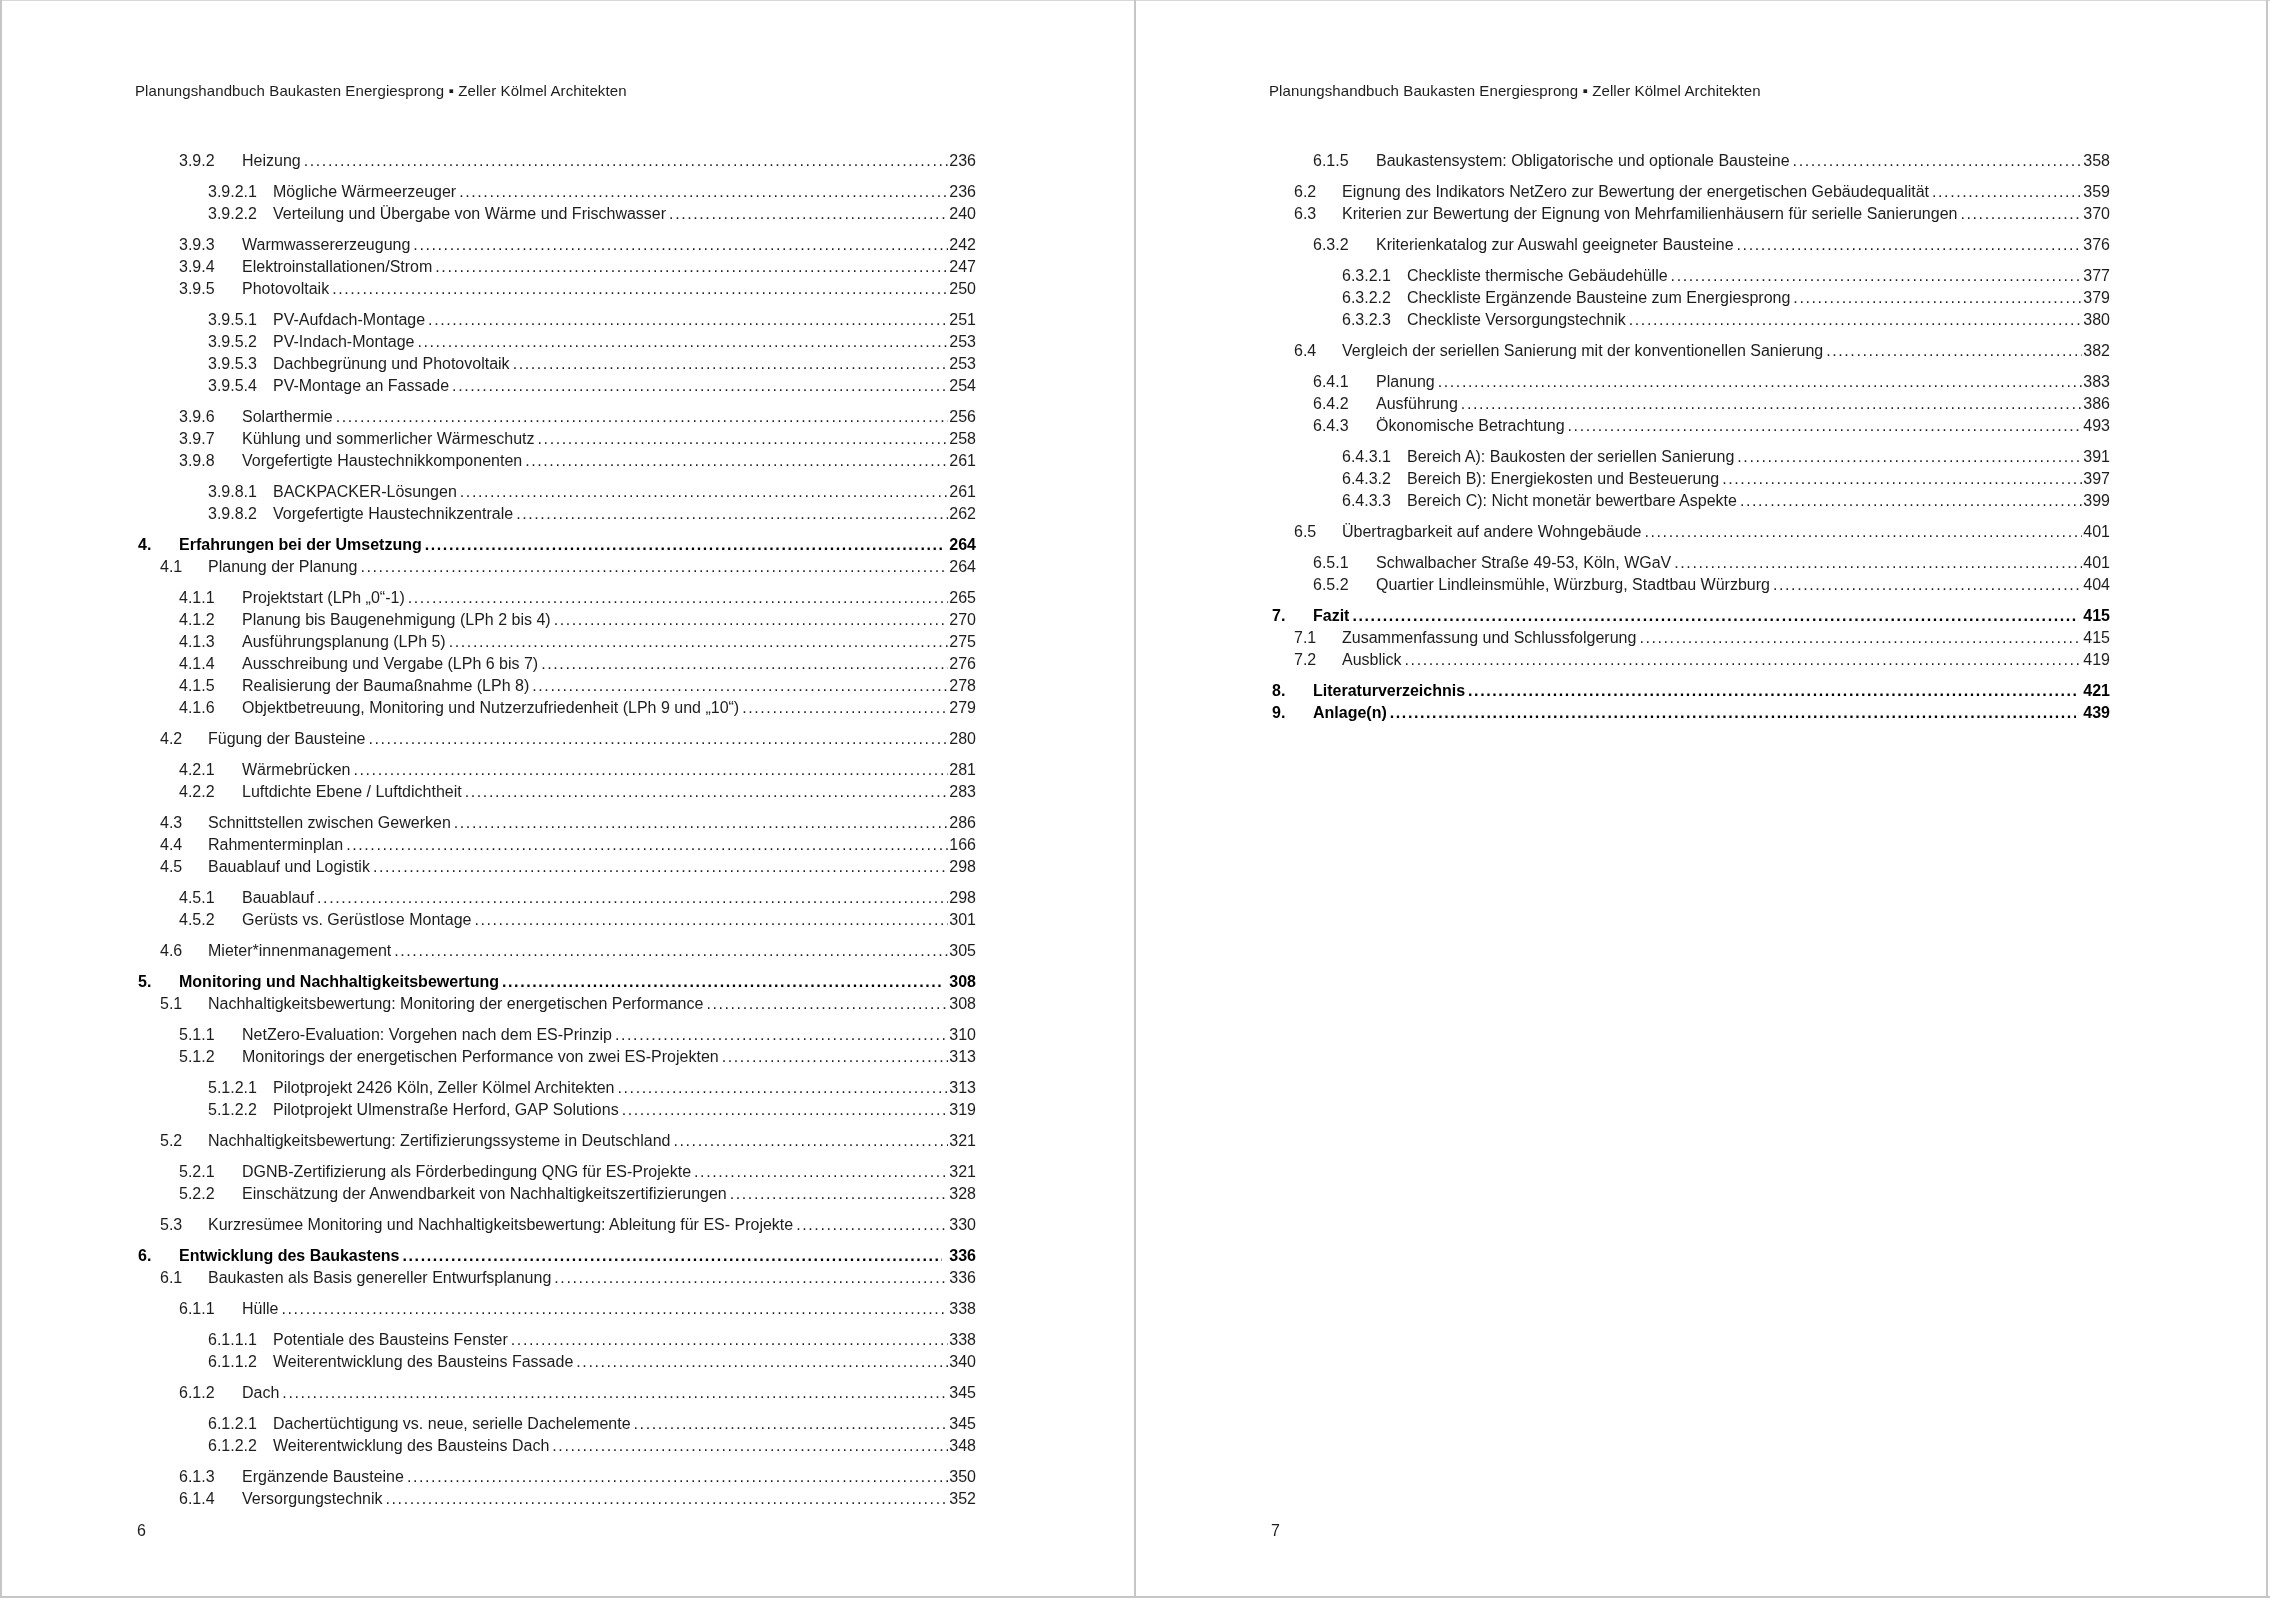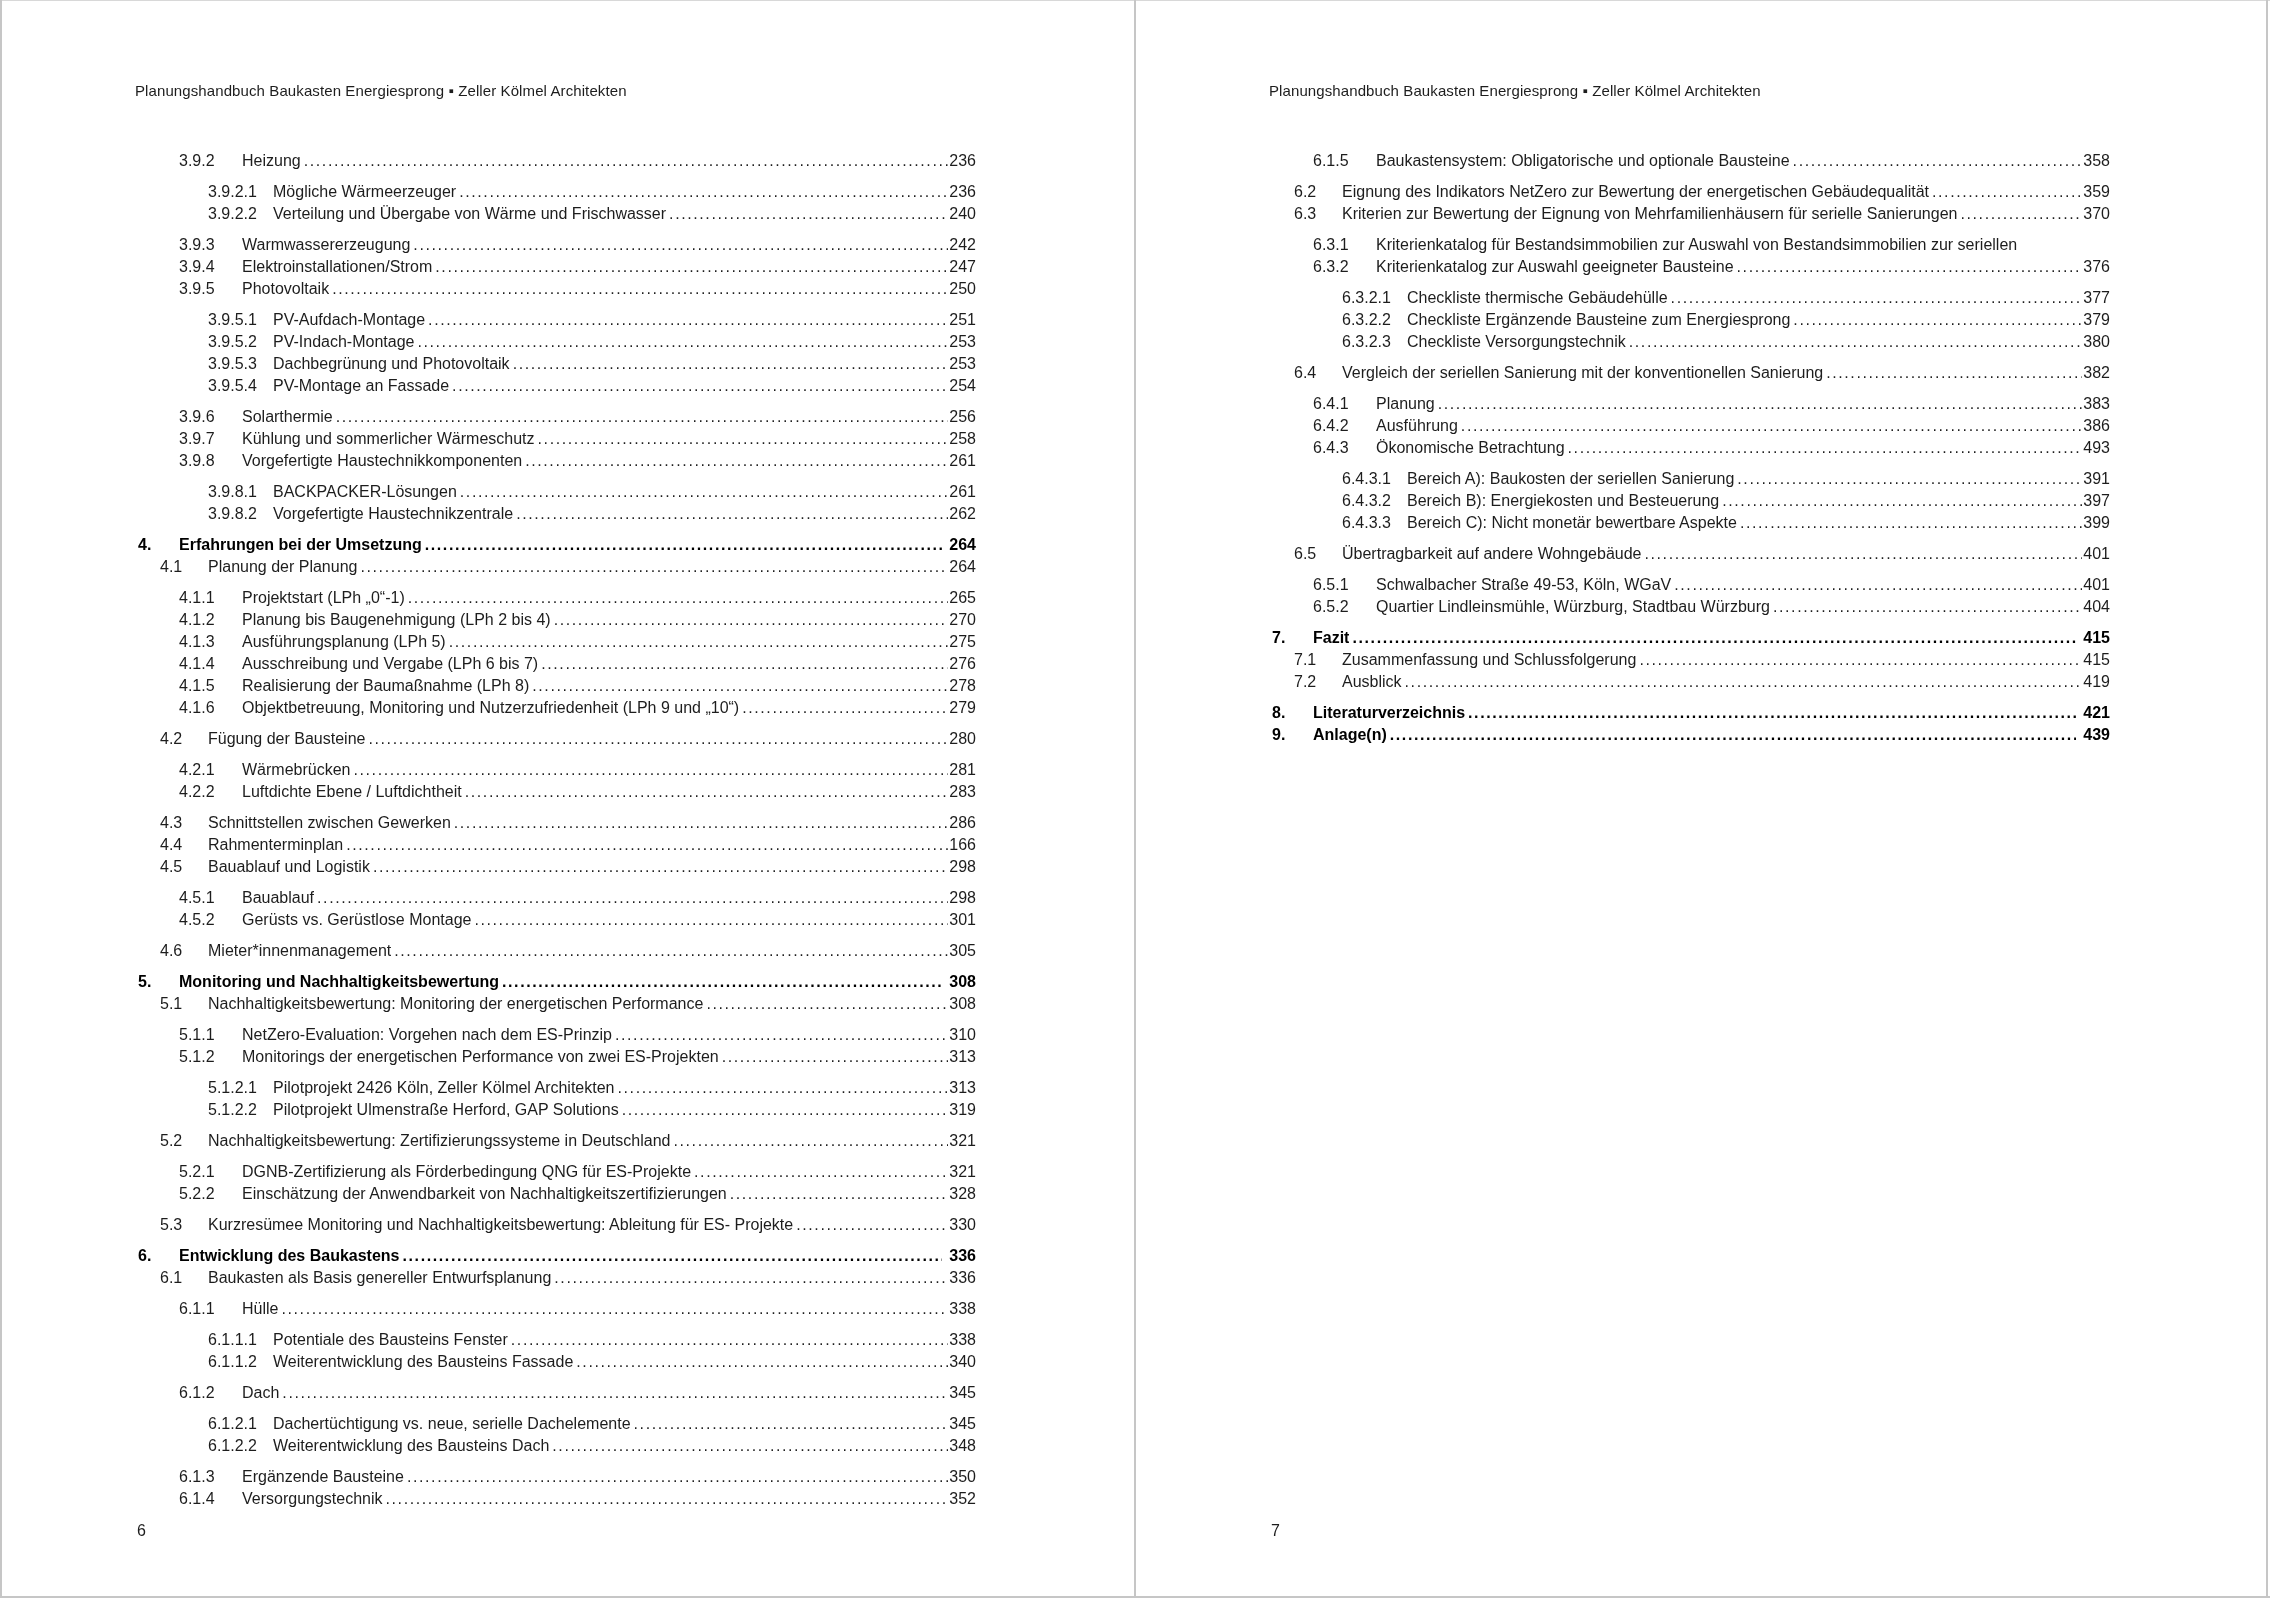--- a/index.html
+++ b/index.html
@@ -391,24 +391,20 @@
         <span class="dots">................................................................................................................................................................................................................................................................................................................................</span>
         <span class="pagenum">359</span>
       </div>
       <div class="row lvl2">
         <span class="num">6.3</span>
         <span class="label">Kriterien zur Bewertung der Eignung von Mehrfamilienhäusern für serielle Sanierungen</span>
         <span class="dots">................................................................................................................................................................................................................................................................................................................................</span>
         <span class="pagenum">370</span>
       </div>
       <div class="row lvl3 gap twoline">
-        <div class="tl1">
-          <span class="num">6.3.1</span>
-          <span class="label">Kriterienkatalog für Bestandsimmobilien zur Auswahl von Bestandsimmobilien zur  seriellen</span>
-        </div>
       </div>
       <div class="row lvl3">
         <span class="num">6.3.2</span>
         <span class="label">Kriterienkatalog zur Auswahl geeigneter Bausteine</span>
         <span class="dots">................................................................................................................................................................................................................................................................................................................................</span>
         <span class="pagenum">376</span>
       </div>
       <div class="row lvl4 gap">
         <span class="num">6.3.2.1</span>
         <span class="label">Checkliste thermische Gebäudehülle</span>

